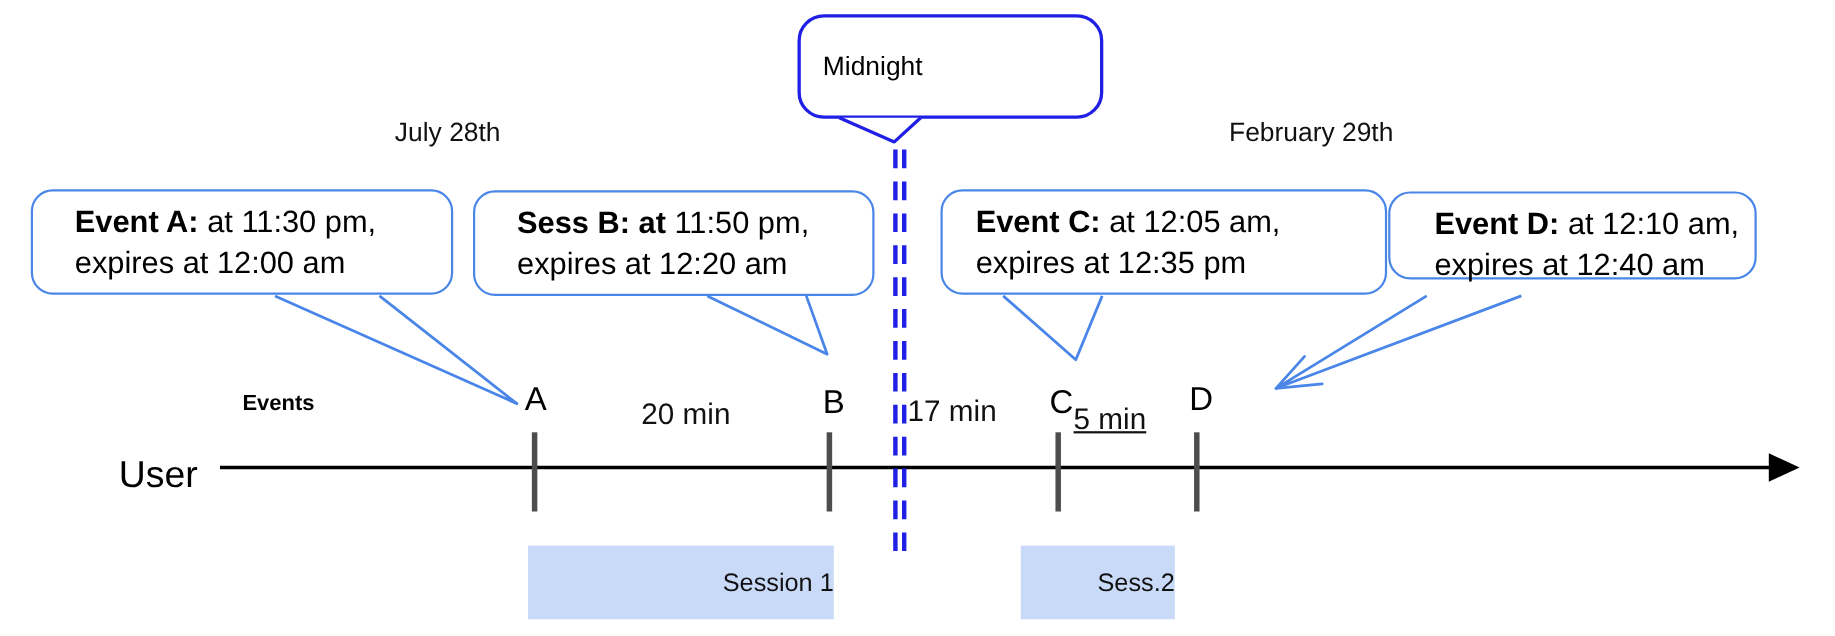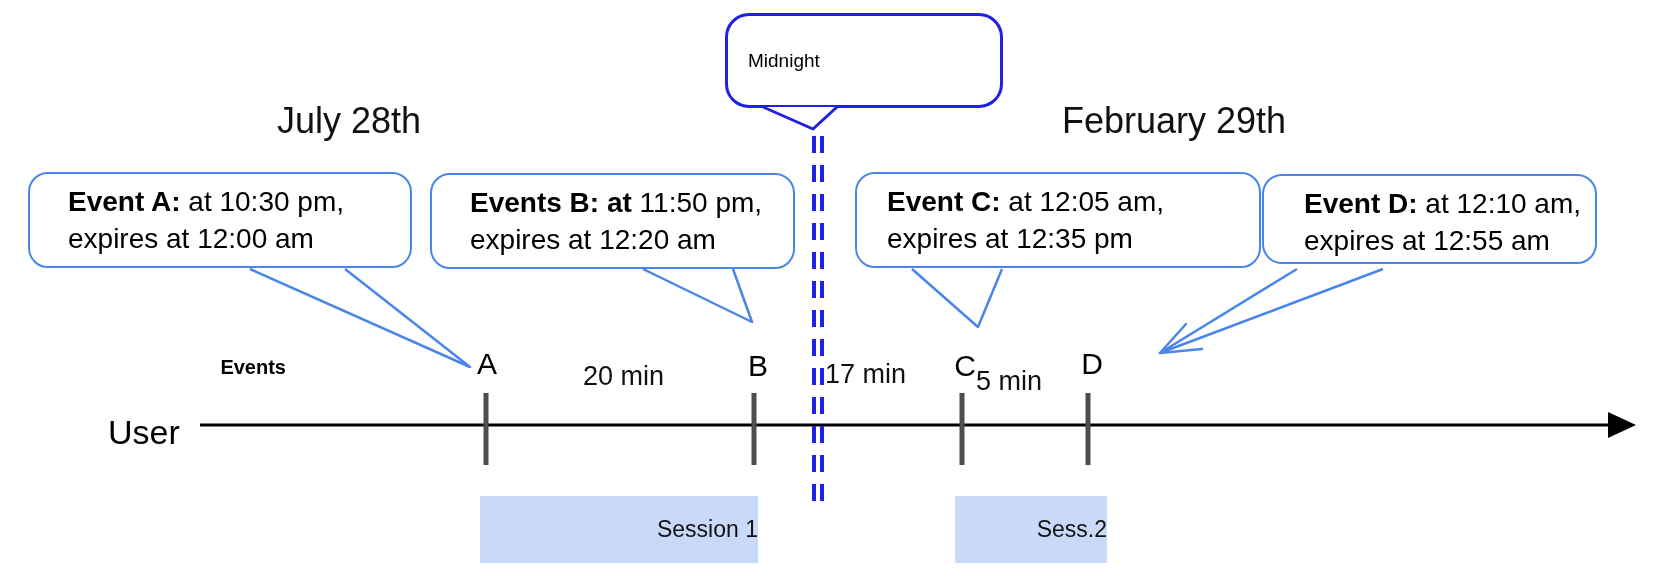--- a/index.html
+++ b/index.html
@@ -18,22 +18,22 @@
   }
   #lines-layer  { z-index: 1; }
   #tails-layer  { z-index: 3; pointer-events: none; }
 
   .abs { position: absolute; }
 
   
   .date-label {
     z-index: 2;
     width: 260px;
-    text-align: left;
-    font-size: 36px;
+    text-align: center;
+    font-size: 24px;
     line-height: 42px;
     color: #111;
   }
 
   
   .bubble {
     z-index: 2;
     box-sizing: border-box;
     background: #ffffff;
     border: 2.5px solid #4a86e8;
@@ -48,21 +48,21 @@
   
   .midnight {
     z-index: 2;
     box-sizing: border-box;
     background: #ffffff;
     border: 3px solid #1f1fe6;
     border-radius: 24px;
     display: flex;
     align-items: center;
     padding-left: 20px;
-    font-size: 19px;
+    font-size: 24px;
   }
 
   .axis-caption { z-index: 2; }
   .events-label {
     width: 130px; text-align: right;
     font-size: 20px; line-height: 34px; font-weight: bold;
   }
   .user-label { font-size: 34px; line-height: 40px; }
 
   .tick-letter {
@@ -112,55 +112,55 @@
   </div>
   <div class="abs date-label" style="left:1062px; top:100px;">
     <span>February 29th</span>
   </div>
 
   <div class="abs midnight" style="left:725px; top:13px; width:278px; height:95px;">
     <span>Midnight</span>
   </div>
 
   <div class="abs bubble" style="left:28px; top:172px; width:384px; height:96px;">
-    <div><b>Event A:</b><span> at 10:30 pm,</span></div>
+    <div><b>Event A:</b><span> at 11:30 pm,</span></div>
     <div>expires at 12:00 am</div>
   </div>
 
   <div class="abs bubble" style="left:430px; top:173px; width:365px; height:96px;">
-    <div><b>Events B: at</b><span> 11:50 pm,</span></div>
+    <div><b>Sess B: at</b><span> 11:50 pm,</span></div>
     <div>expires at 12:20 am</div>
   </div>
 
   <div class="abs bubble" style="left:855px; top:172px; width:406px; height:96px; padding-left:30px;">
     <div><b>Event C:</b><span> at 12:05 am,</span></div>
     <div>expires at 12:35 pm</div>
   </div>
 
-  <div class="abs bubble" style="left:1262px; top:174px; width:335px; height:90px; padding-left:40px;">
+  <div class="abs bubble" style="left:1262px; top:174px; width:335px; height:80px; padding-left:40px;">
     <div><b>Event D:</b><span>  at 12:10 am,</span></div>
-    <div>expires at 12:55 am</div>
+    <div>expires at 12:40 am</div>
   </div>
 
   <div class="abs axis-caption events-label" style="left:156px; top:350px;">Events</div>
   <div class="abs axis-caption user-label" style="left:108px; top:412px;">User</div>
 
   <div class="abs tick-letter" style="left:467px; top:348px;">A</div>
   <div class="abs tick-letter" style="left:738px; top:350px;">B</div>
   <div class="abs tick-letter" style="left:945px; top:350px;">C</div>
   <div class="abs tick-letter" style="left:1072px; top:348px;">D</div>
 
   <div class="abs gap-label" style="left:583px; top:362px;">20 min</div>
   <div class="abs gap-label" style="left:825px; top:360px;">17 min</div>
-  <div class="abs gap-label" style="left:976px; top:367px;">5 min</div>
+  <div class="abs gap-label" style="left:976px; top:367px;text-decoration:underline;">5 min</div>
 
   <div class="abs session-box" style="left:480px; top:496px; width:278px; height:67px;">
     <span>Session 1</span>
   </div>
-  <div class="abs session-box" style="left:955px; top:496px; width:152px; height:67px;">
+  <div class="abs session-box" style="left:928px; top:496px; width:140px; height:67px;">
     <span>Sess.2</span>
   </div>
 
   <svg id="tails-layer" class="layer" viewBox="0 0 1668 578">
     <path d="M 763,107 L 813,129 L 837,107" fill="#ffffff" stroke="#1f1fe6" stroke-width="3" stroke-linejoin="round"></path>
     <path d="M 250,269 L 470,367 L 345,269" fill="#ffffff" stroke="#4a86e8" stroke-width="2.5" stroke-linejoin="round"></path>
     <path d="M 643,269 L 752,322 L 733,269" fill="#ffffff" stroke="#4a86e8" stroke-width="2.5" stroke-linejoin="round"></path>
     <path d="M 912,269 L 978,327 L 1002,269" fill="#ffffff" stroke="#4a86e8" stroke-width="2.5" stroke-linejoin="round"></path>
     <path d="M 1297,269 L 1160,353 L 1383,269" fill="#ffffff" stroke="#4a86e8" stroke-width="2.5" stroke-linejoin="round"></path>
     <path d="M 1160,353 L 1202,349 M 1160,353 L 1186,324" fill="none" stroke="#4a86e8" stroke-width="2.5" stroke-linecap="round"></path>

